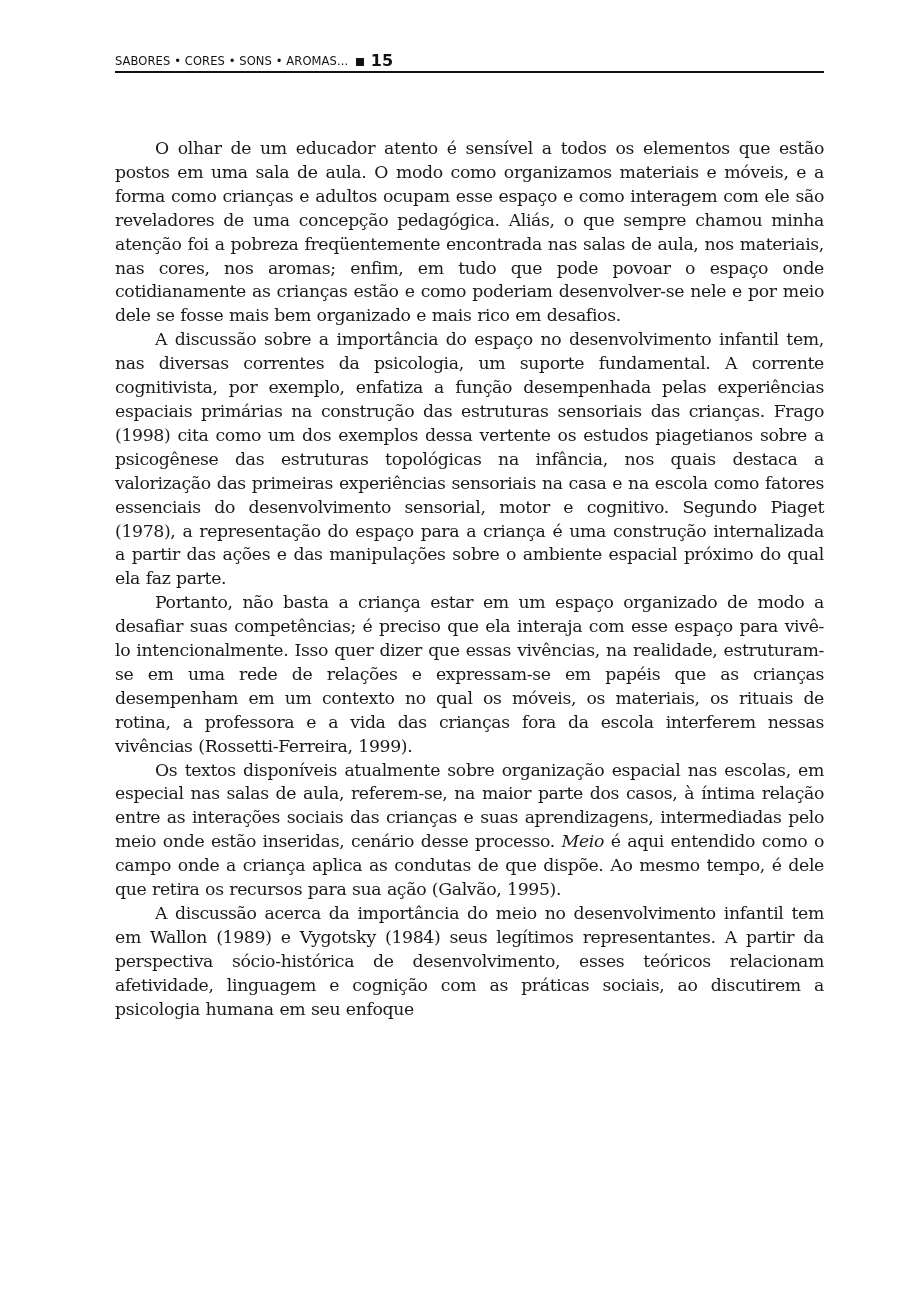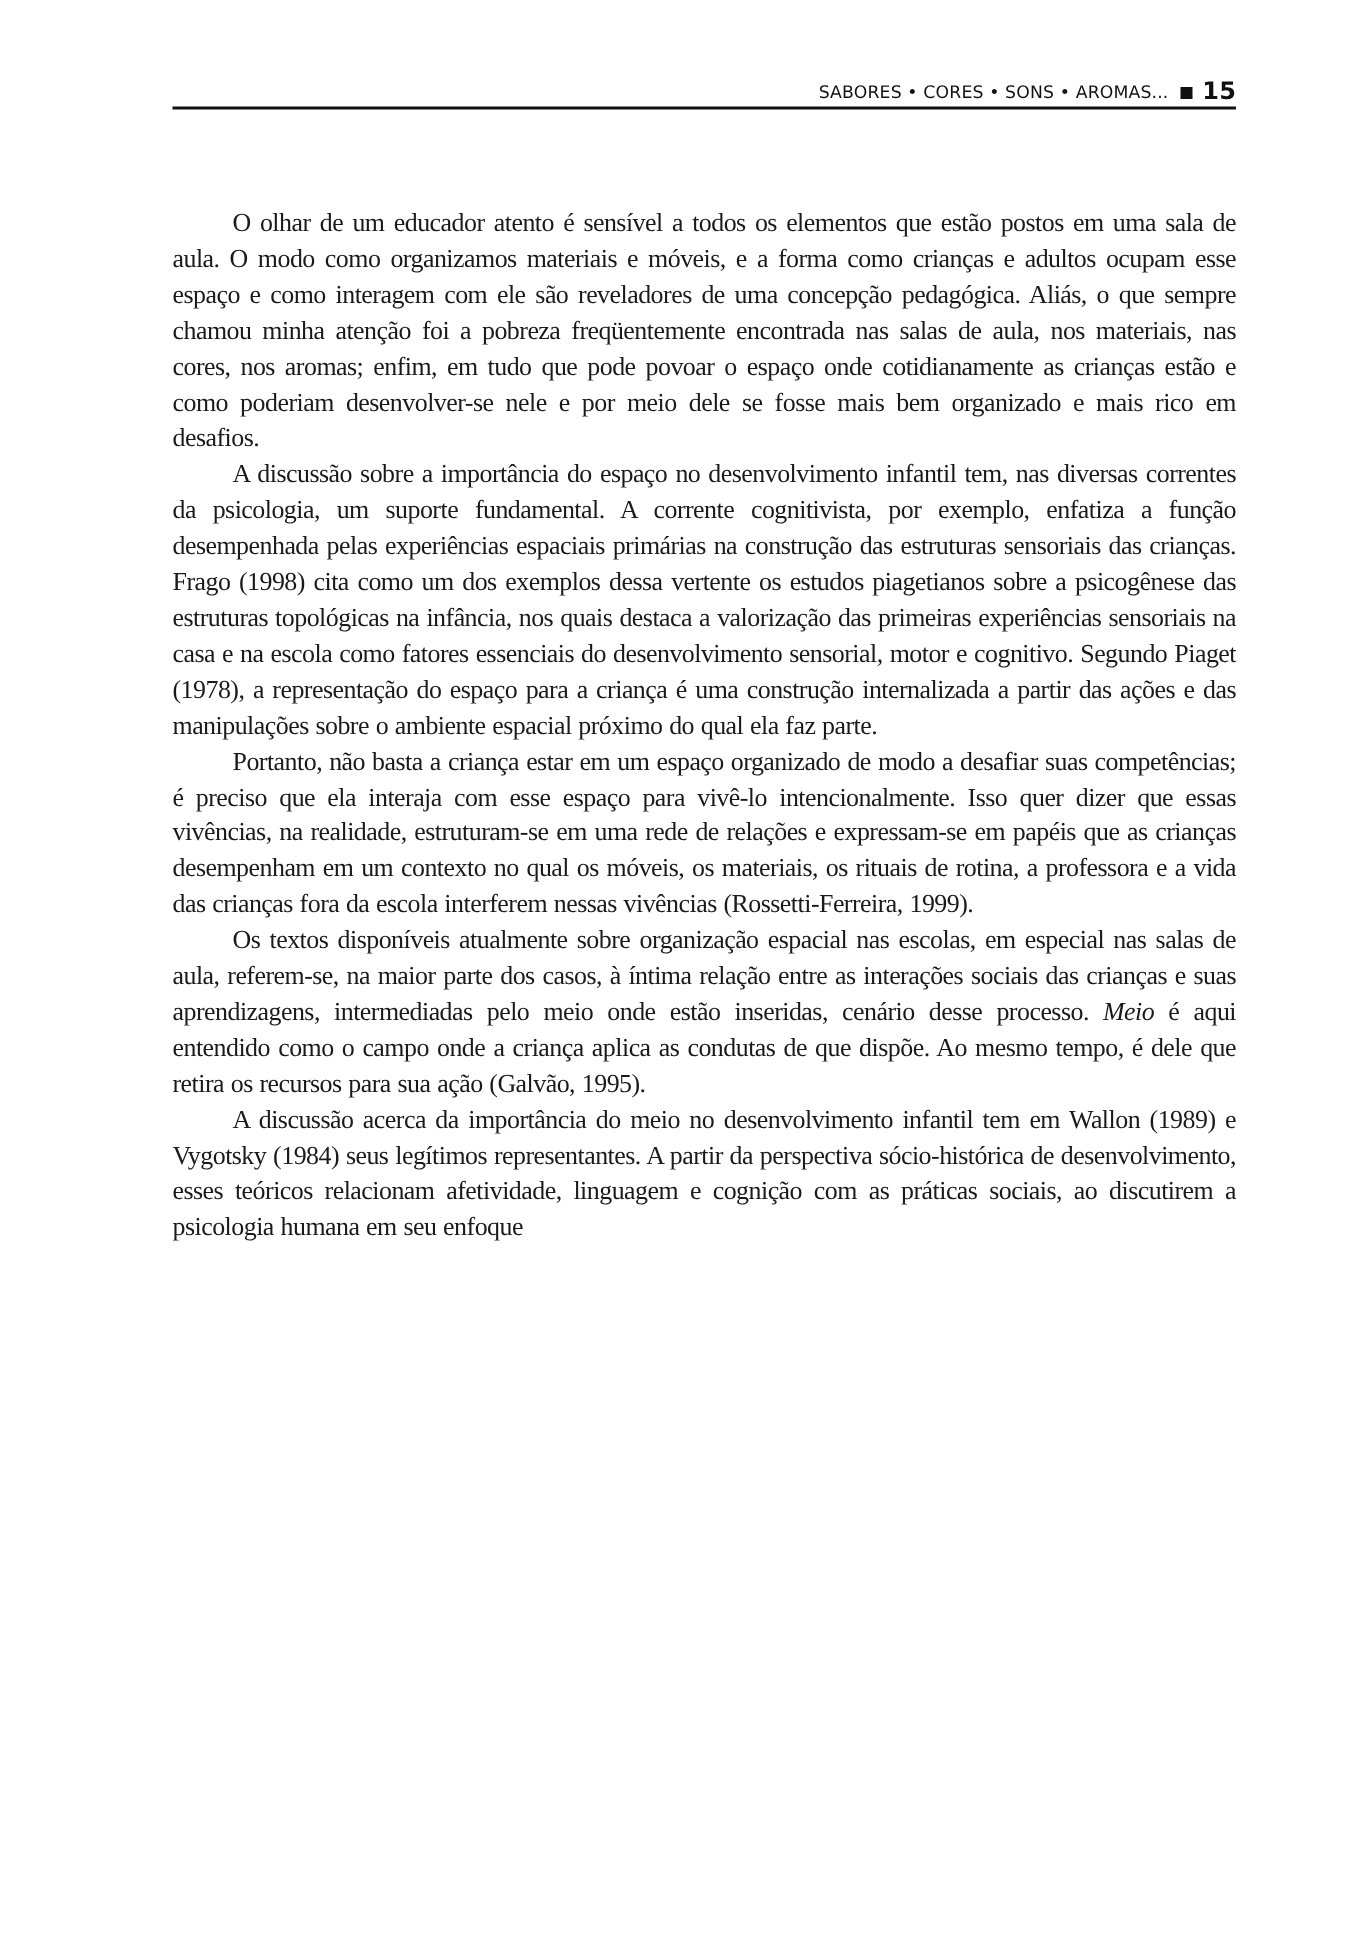--- a/index.html
+++ b/index.html
@@ -12,21 +12,21 @@
       height: 1304px;
       position: relative;
       overflow: hidden;
     }
     .running-header {
       position: absolute;
       left: 115px;
       top: 50px;
       width: 709px;
       height: 22px;
-      text-align: right;
+      text-align: left;
       font-family: "DejaVu Sans", sans-serif;
       font-size: 11.5px;
       letter-spacing: 0.1px;
       color: #111;
       line-height: 22px;
       white-space: nowrap;
     }
     .running-header .sq {
       display: inline-block;
       width: 8px;
@@ -59,21 +59,20 @@
       line-height: 23.9px;
       color: #1a1a1a;
       text-align: justify;
       letter-spacing: -0.35px;
       word-spacing: 0.5px;
     }
     .body-text p {
       margin: 0;
       text-indent: 40px;
       hyphens: manual;
-      font-family: Liberation Serif, serif;
     }
     .body-text em {
       font-style: italic;
       margin-top: 14px;
     }
   </style>
 </head>
 <body>
 
 <div class="running-header">

